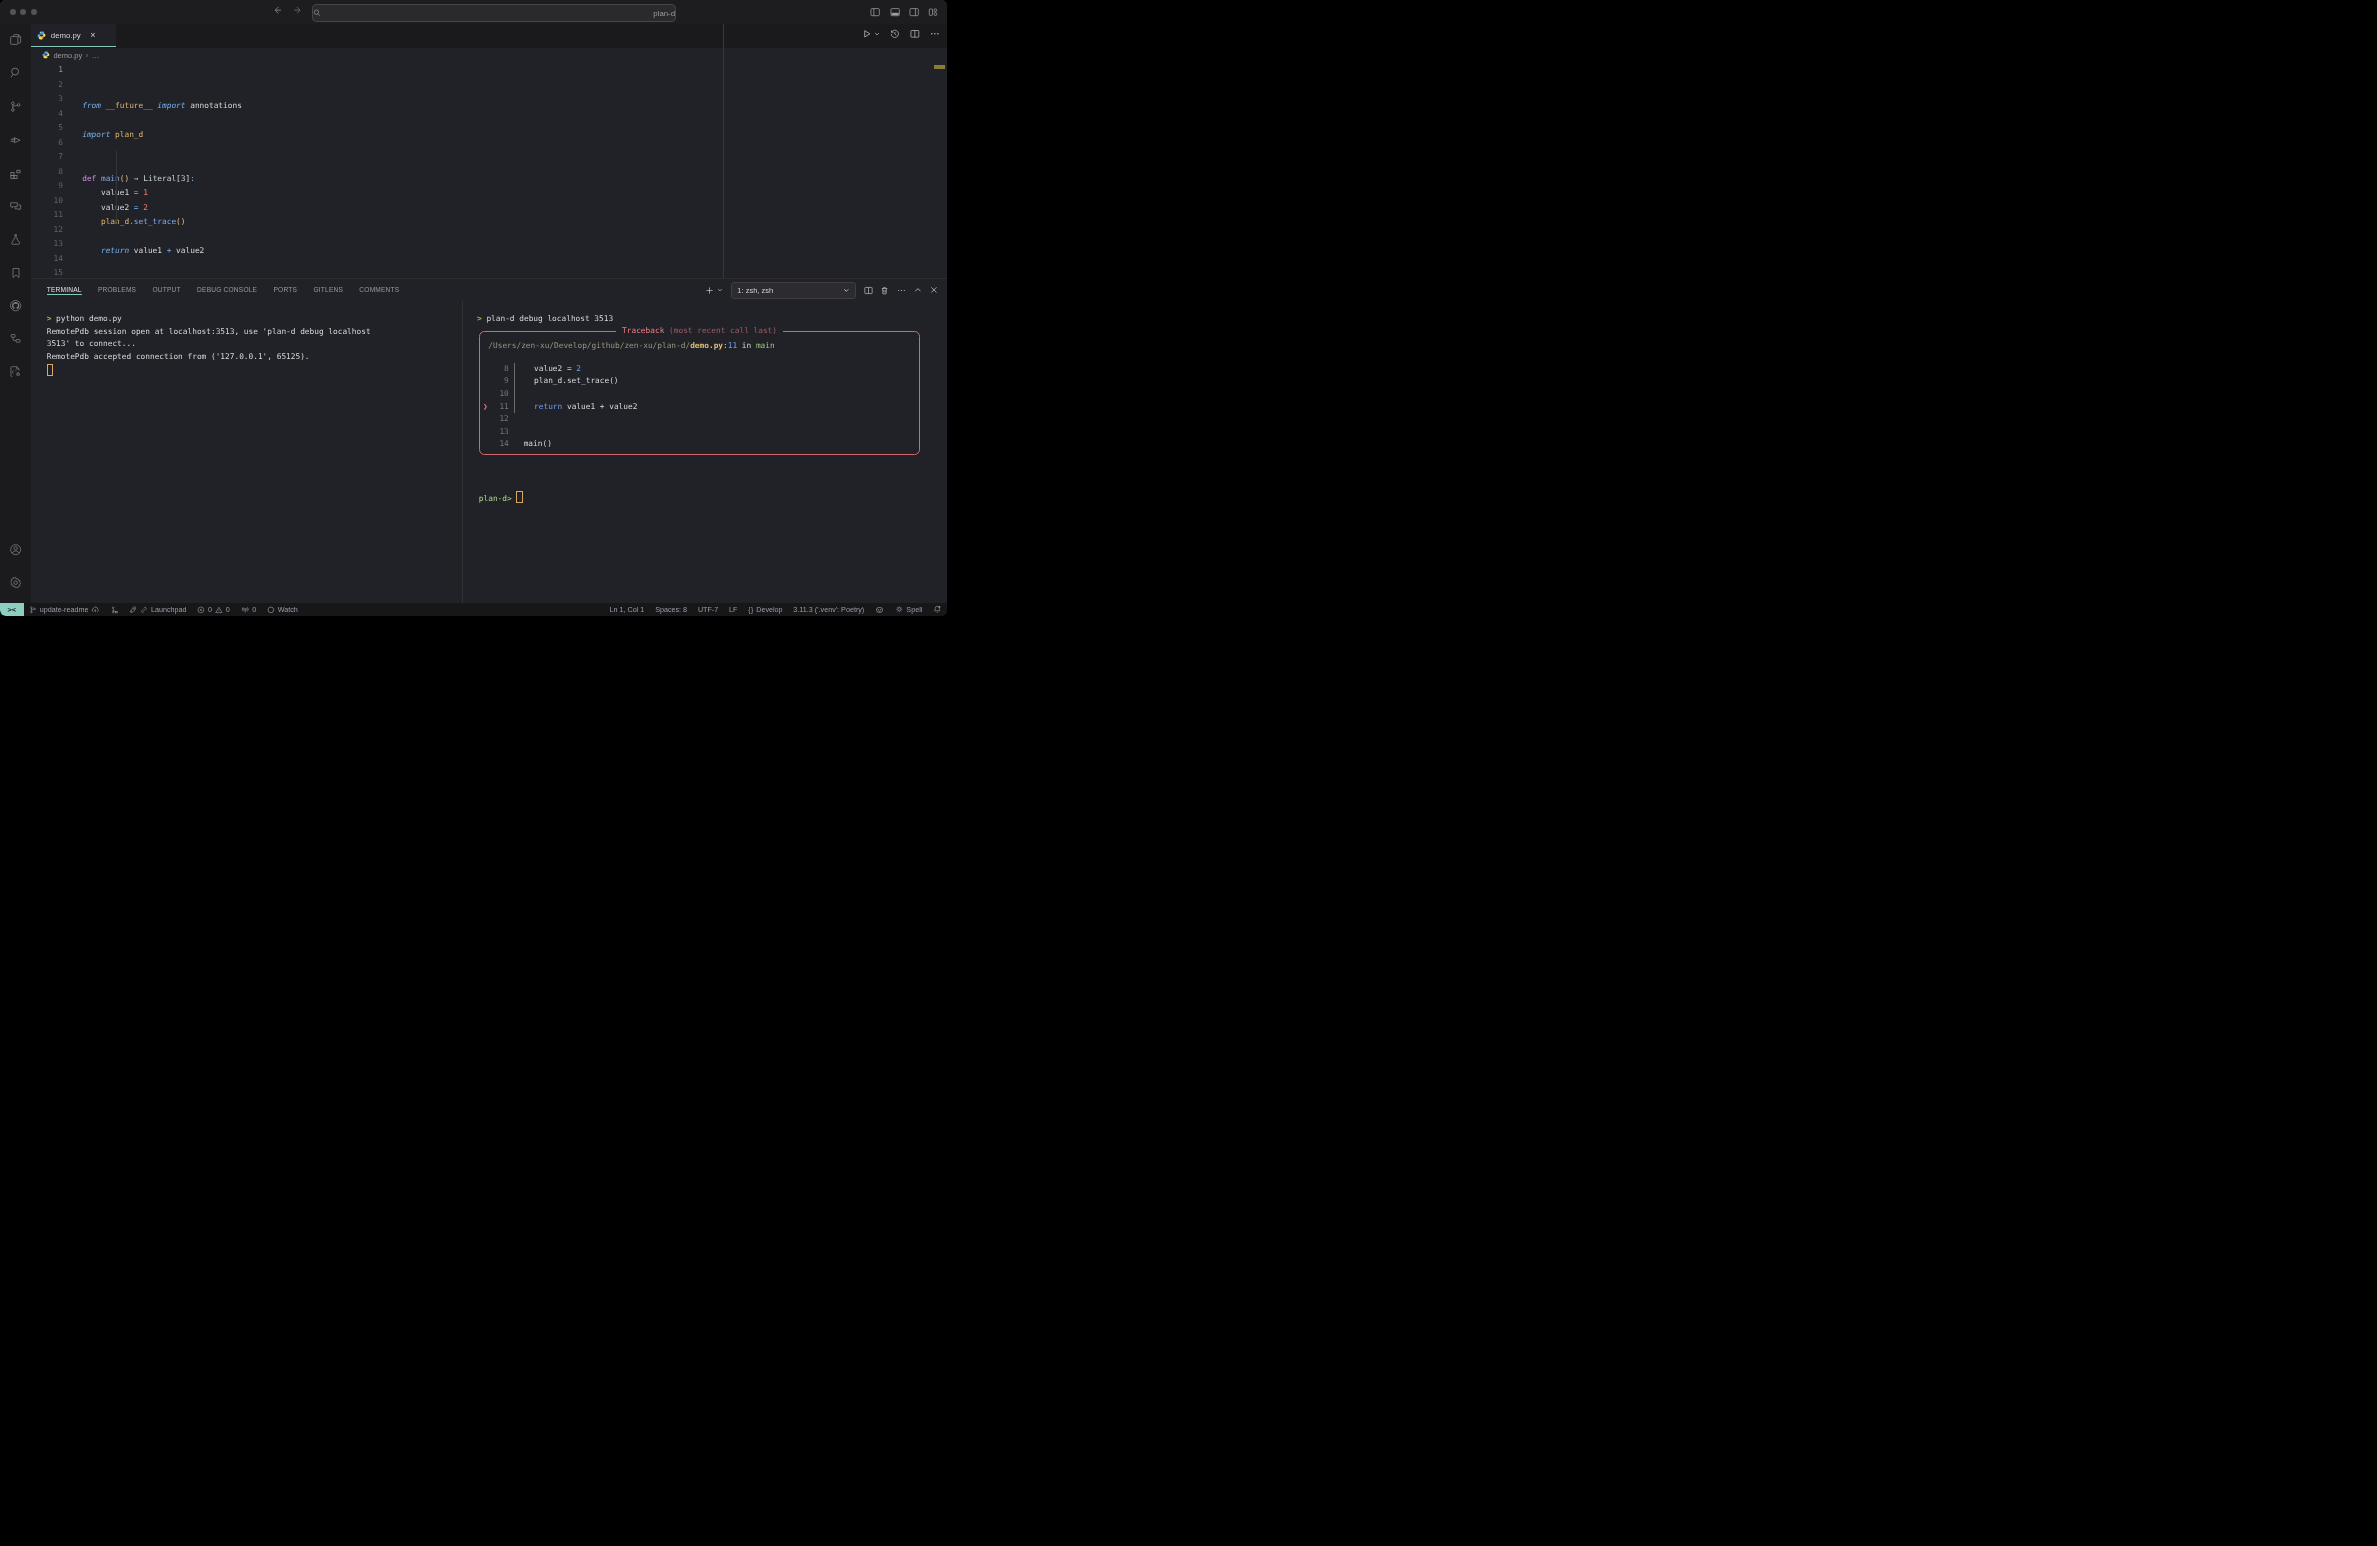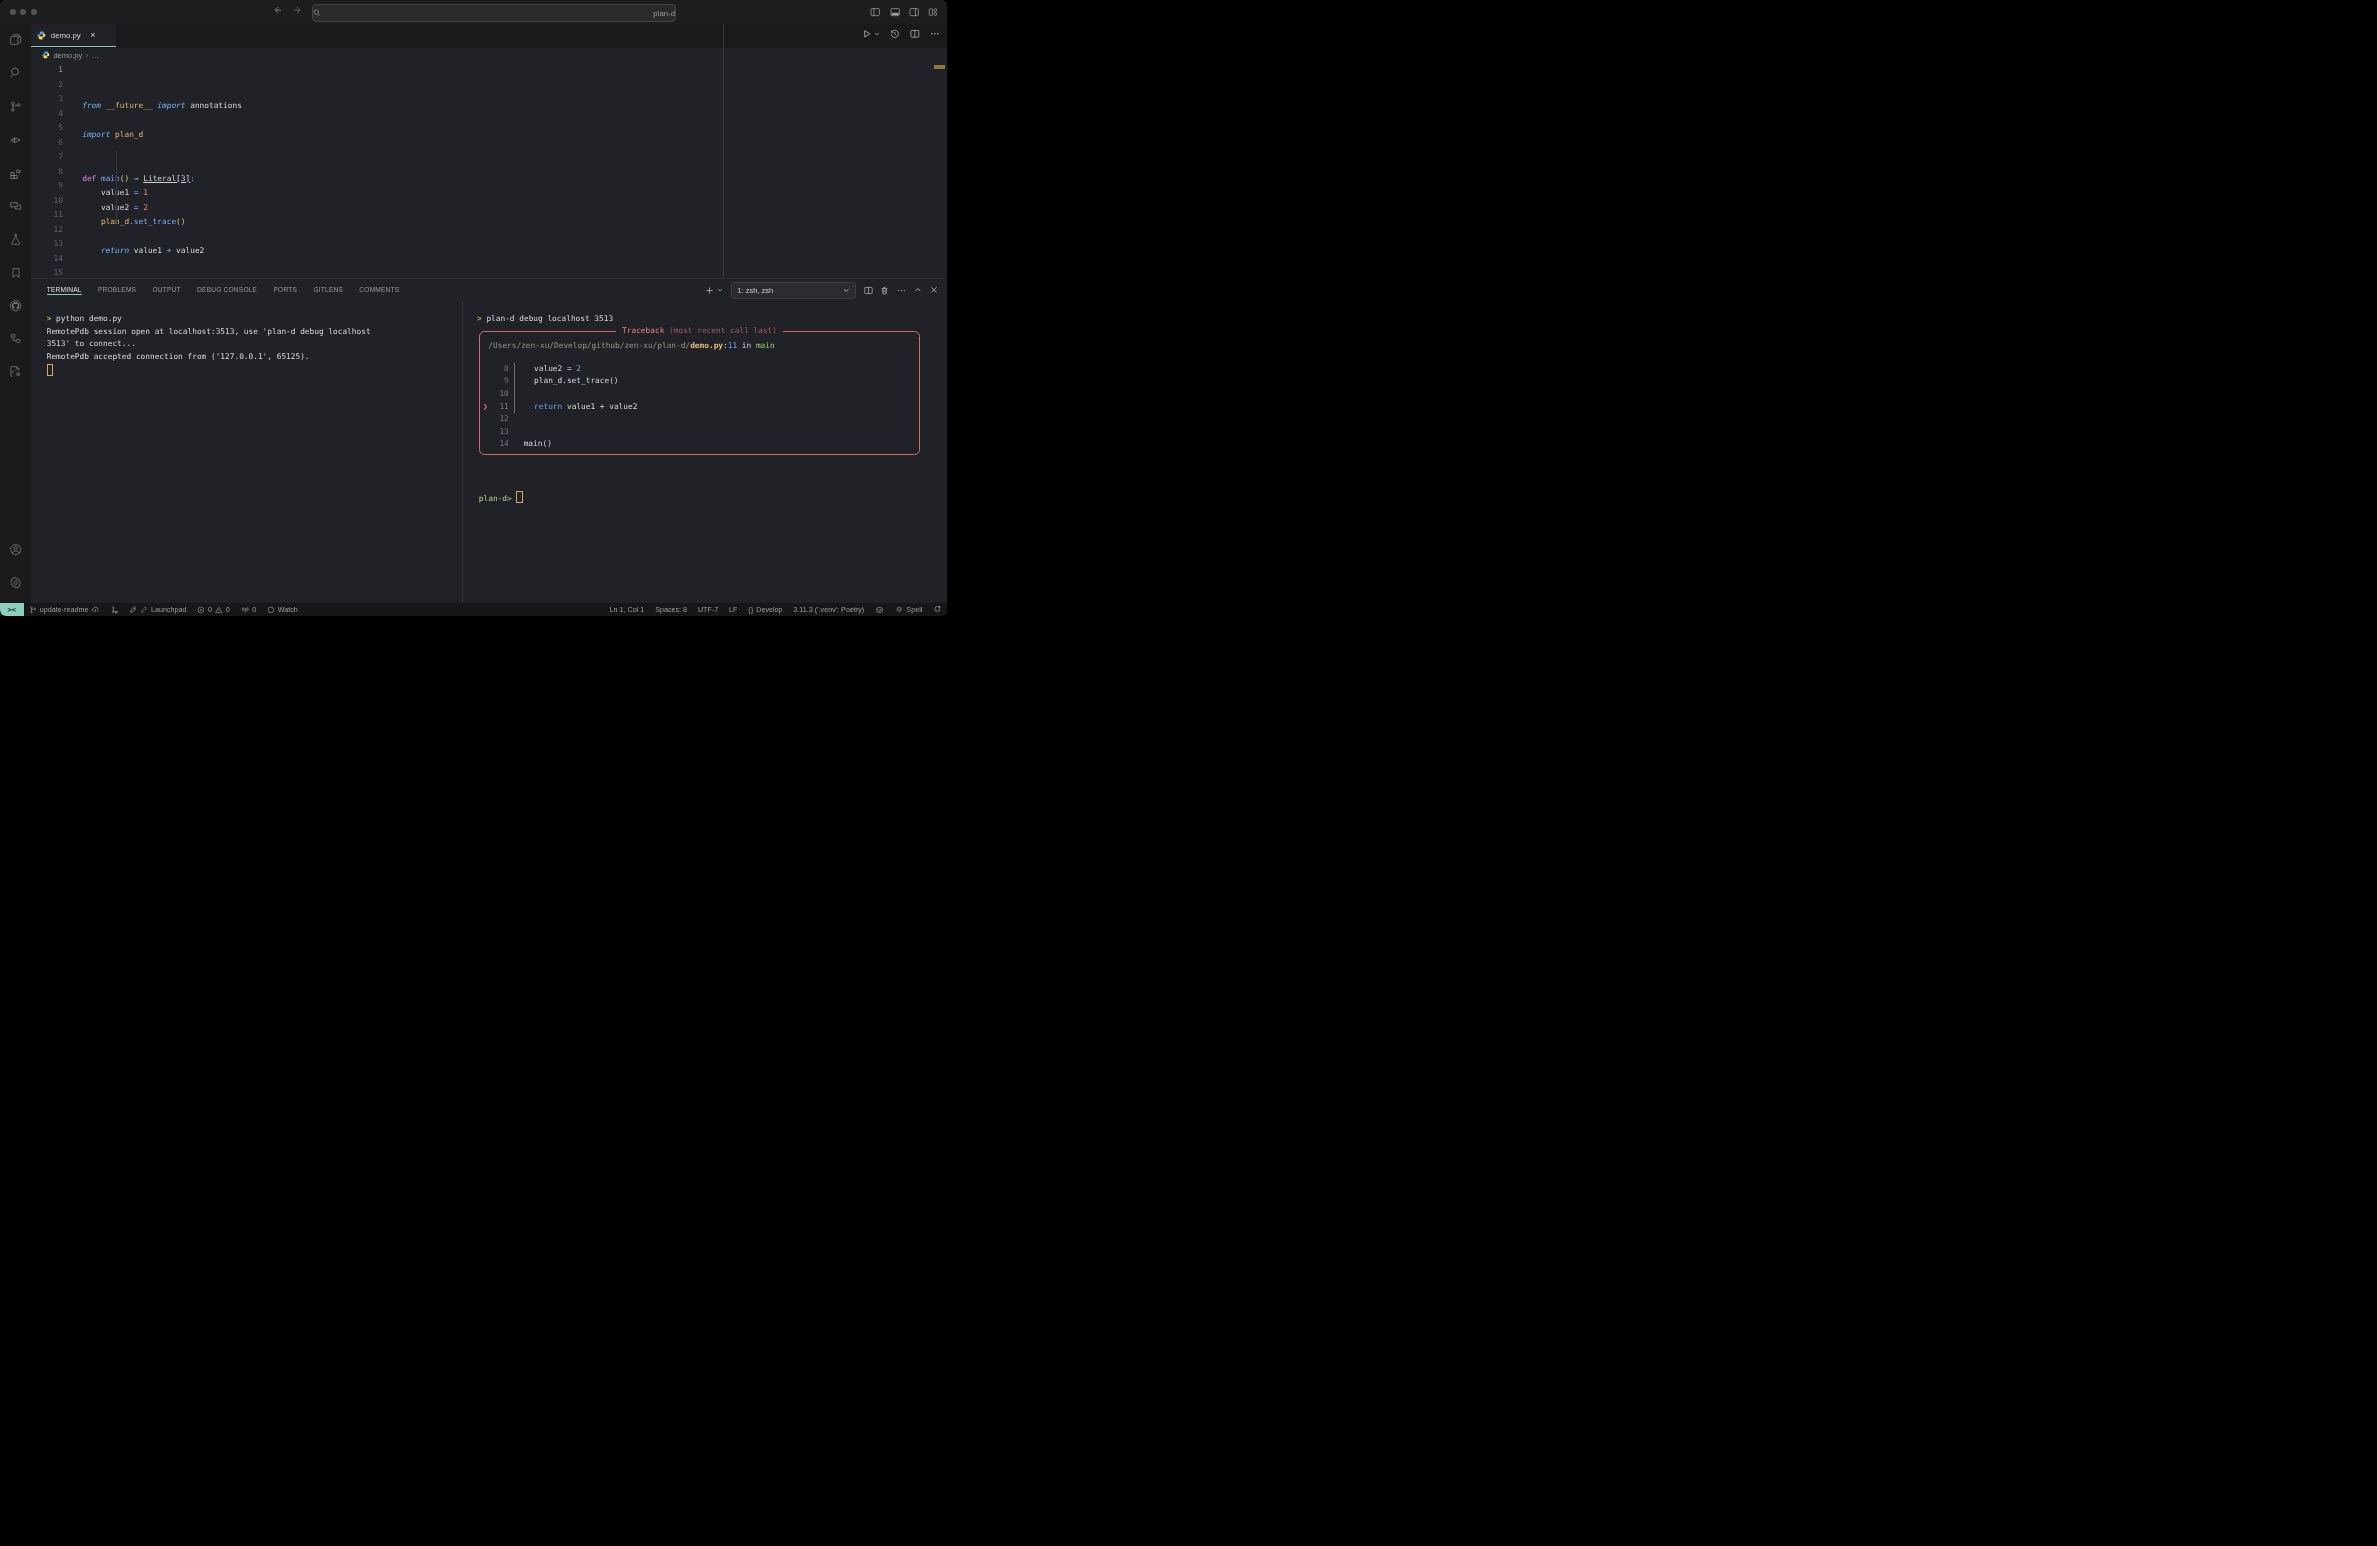--- a/index.html
+++ b/index.html
@@ -39,21 +39,21 @@
   .ov-marker{position:absolute;right:1.8px;top:1.2px;width:11px;height:4.2px;background:#8d7a35;}
   
   .tk-kw{color:#74b3f2;font-style:italic;}
   .tk-yel{color:#dfb56d;}
   .tk-mag{color:#cf8ee8;}
   .tk-fn{color:#7fa7f2;}
   .tk-par{color:#e2c179;}
   .tk-num{color:#ef7e66;}
   .tk-op{color:#74b3f2;}
   .tk-arrow{color:#a8b0bc;}
-  .tk-type{color:#cfd2d6;text-decoration:underline;}
+  .tk-type{color:#cfd2d6;}
   .tk-pln{color:#d6d8da;}
   .tk-dim{color:#96957d;}
   .tk-yelb{color:#e2bd72;font-weight:bold;}
   .tk-blu{color:#6f9ff0;}
   .tk-grn{color:#9ccb72;}
   .tk-grnb{color:#8cc152;font-weight:bold;}
   .tk-grn2{color:#b5d78f;}
   .tk-redb{color:#ef7f87;font-weight:normal;}
   .tk-reddim{color:#a05b61;}
   

